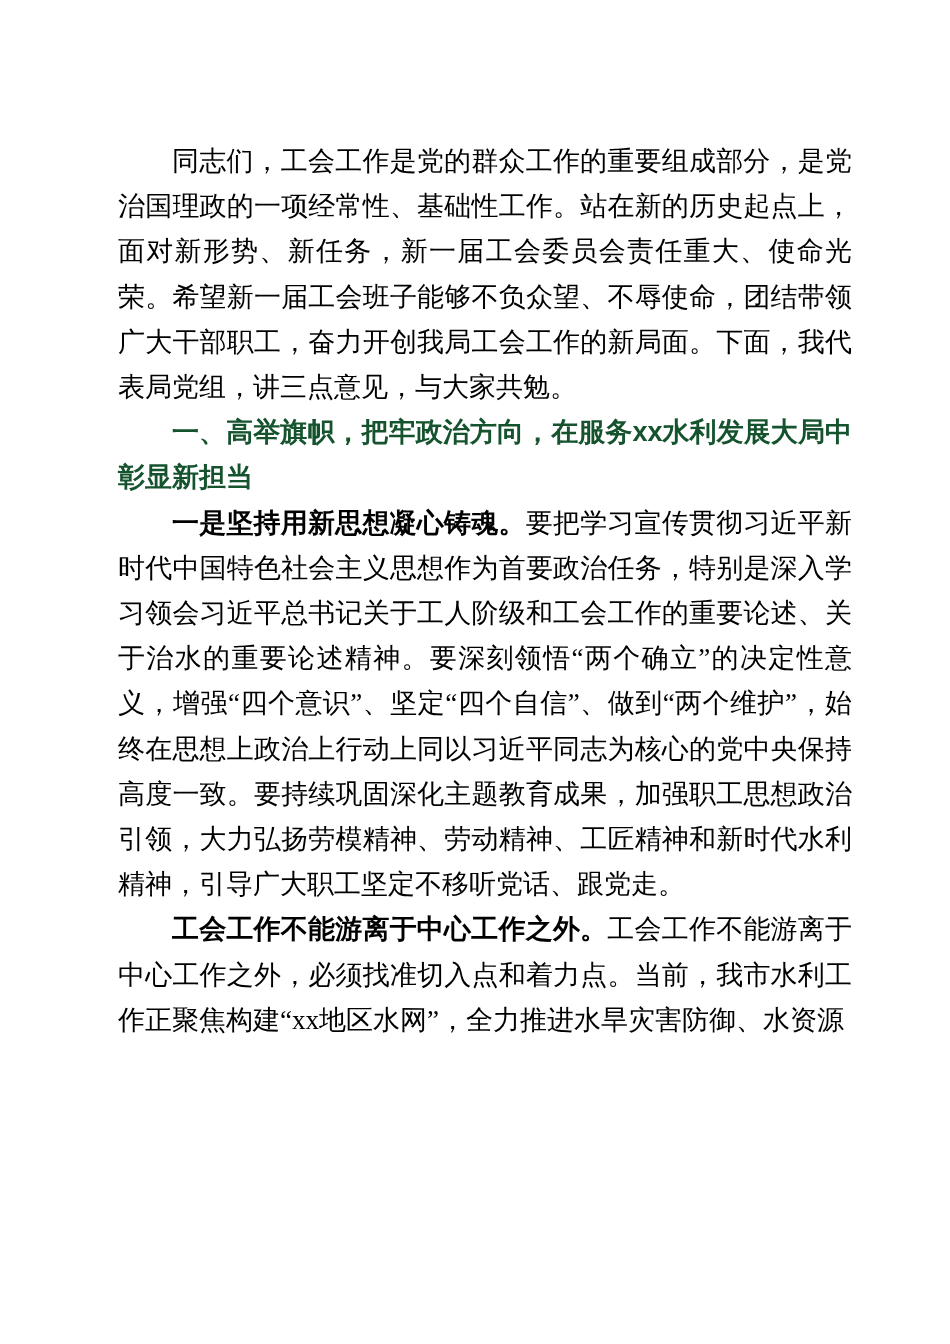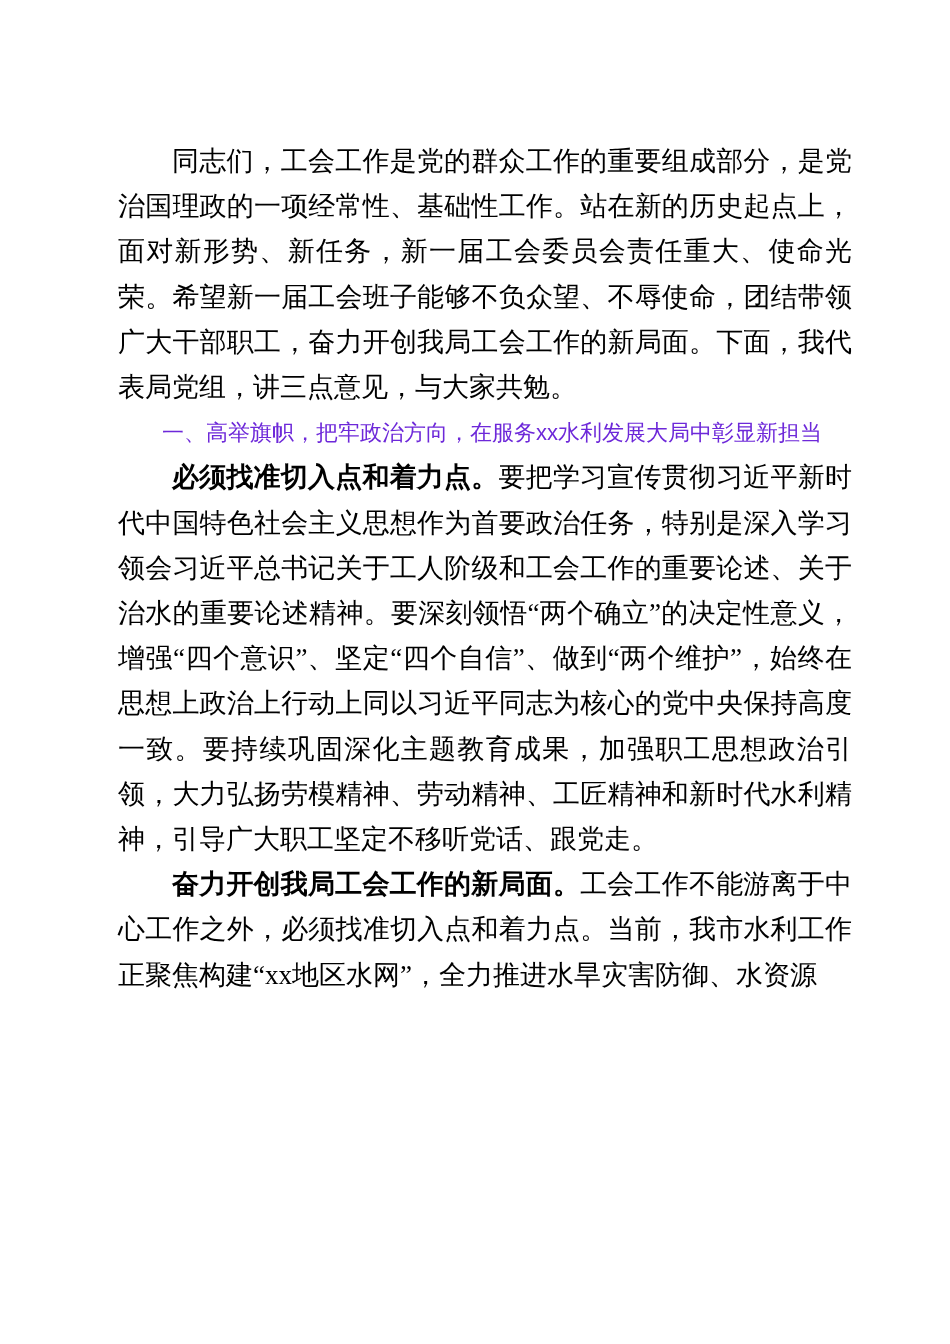--- a/index.html
+++ b/index.html
@@ -24,37 +24,37 @@
     text-align: justify;
   }
   p.body-para, h2.section-heading {
     margin: 0;
     padding: 0;
     text-indent: 2em;
     font-family: Liberation Serif, serif;
   }
   h2.section-heading {
     font-family: "Liberation Sans", sans-serif;
-    font-weight: 400;
-    font-size: 22px;
+    font-weight: 700;
+    font-size: 27px;
     line-height: 45.2px;
     text-align: justify;
-    color: #6d28d9;
+    color: #14532d;
   }
   .lead-emphasis {
     font-weight: 700;
   }
 </style>
 </head>
 <body>
 
 <div class="page doc-text">
 
   <p class="body-para"><span>同志们，工会工作是党的群众工作的重要组成部分，是党治国理政的一项经常性、基础性工作。站在新的历史起点上，面对新形势、新任务，新一届工会委员会责任重大、使命光荣。希望新一届工会班子能够不负众望、不辱使命，团结带领广大干部职工，奋力开创我局工会工作的新局面。下面，我代表局党组，讲三点意见，与大家共勉。</span></p>
 
   <h2 class="section-heading"><span>一、高举旗帜，把牢政治方向，在服务xx水利发展大局中彰显新担当</span></h2>
 
 
-  <p class="body-para"><span class="lead-emphasis">必须找准切入点和着力点。</span><span>要把学习宣传贯彻习近平新时代中国特色社会主义思想作为首要政治任务，特别是深入学习领会习近平总书记关于工人阶级和工会工作的重要论述、关于治水的重要论述精神。要深刻领悟“两个确立”的决定性意义，增强“四个意识”、坚定“四个自信”、做到“两个维护”，始终在思想上政治上行动上同以习近平同志为核心的党中央保持高度一致。要持续巩固深化主题教育成果，加强职工思想政治引领，大力弘扬劳模精神、劳动精神、工匠精神和新时代水利精神，引导广大职工坚定不移听党话、跟党走。</span></p>
+  <p class="body-para"><span class="lead-emphasis">一是坚持用新思想凝心铸魂。</span><span>要把学习宣传贯彻习近平新时代中国特色社会主义思想作为首要政治任务，特别是深入学习领会习近平总书记关于工人阶级和工会工作的重要论述、关于治水的重要论述精神。要深刻领悟“两个确立”的决定性意义，增强“四个意识”、坚定“四个自信”、做到“两个维护”，始终在思想上政治上行动上同以习近平同志为核心的党中央保持高度一致。要持续巩固深化主题教育成果，加强职工思想政治引领，大力弘扬劳模精神、劳动精神、工匠精神和新时代水利精神，引导广大职工坚定不移听党话、跟党走。</span></p>
 
-  <p class="body-para"><span class="lead-emphasis">奋力开创我局工会工作的新局面。</span><span>工会工作不能游离于中心工作之外，必须找准切入点和着力点。当前，我市水利工作正聚焦构建“xx地区水网”，全力推进水旱灾害防御、水资源</span></p>
+  <p class="body-para"><span class="lead-emphasis">工会工作不能游离于中心工作之外。</span><span>工会工作不能游离于中心工作之外，必须找准切入点和着力点。当前，我市水利工作正聚焦构建“xx地区水网”，全力推进水旱灾害防御、水资源</span></p>
 
 </div>
 
 </body></html>

